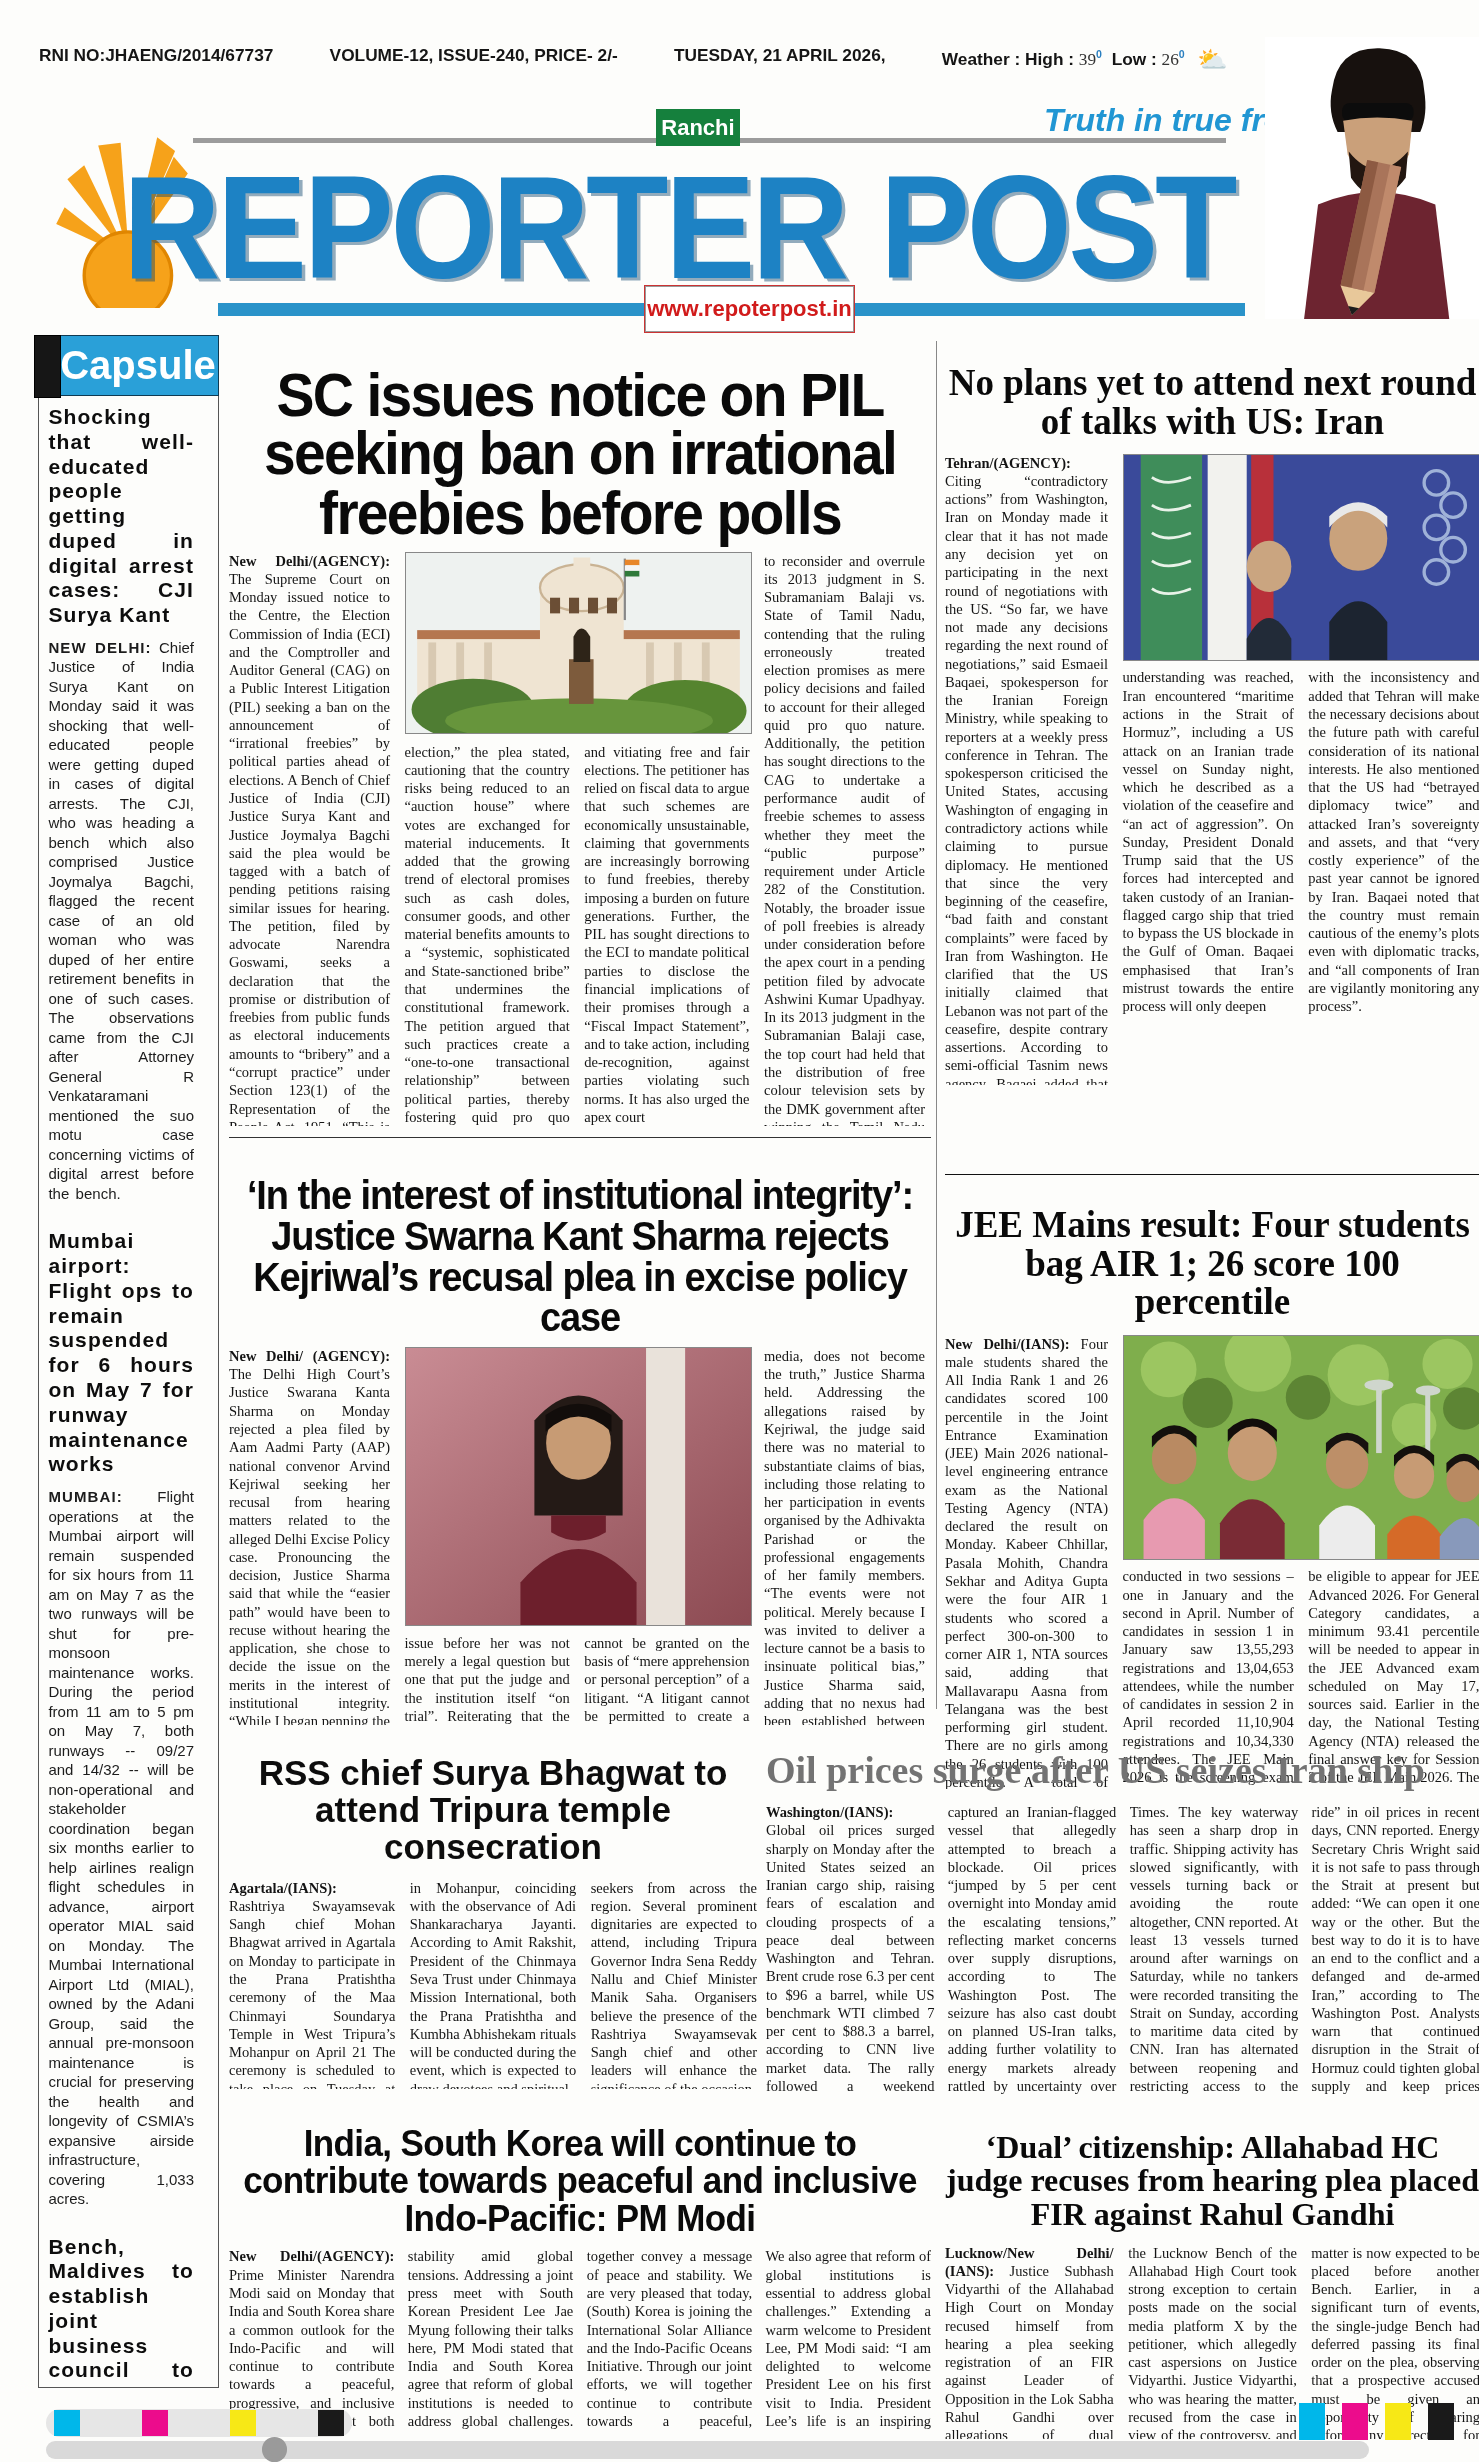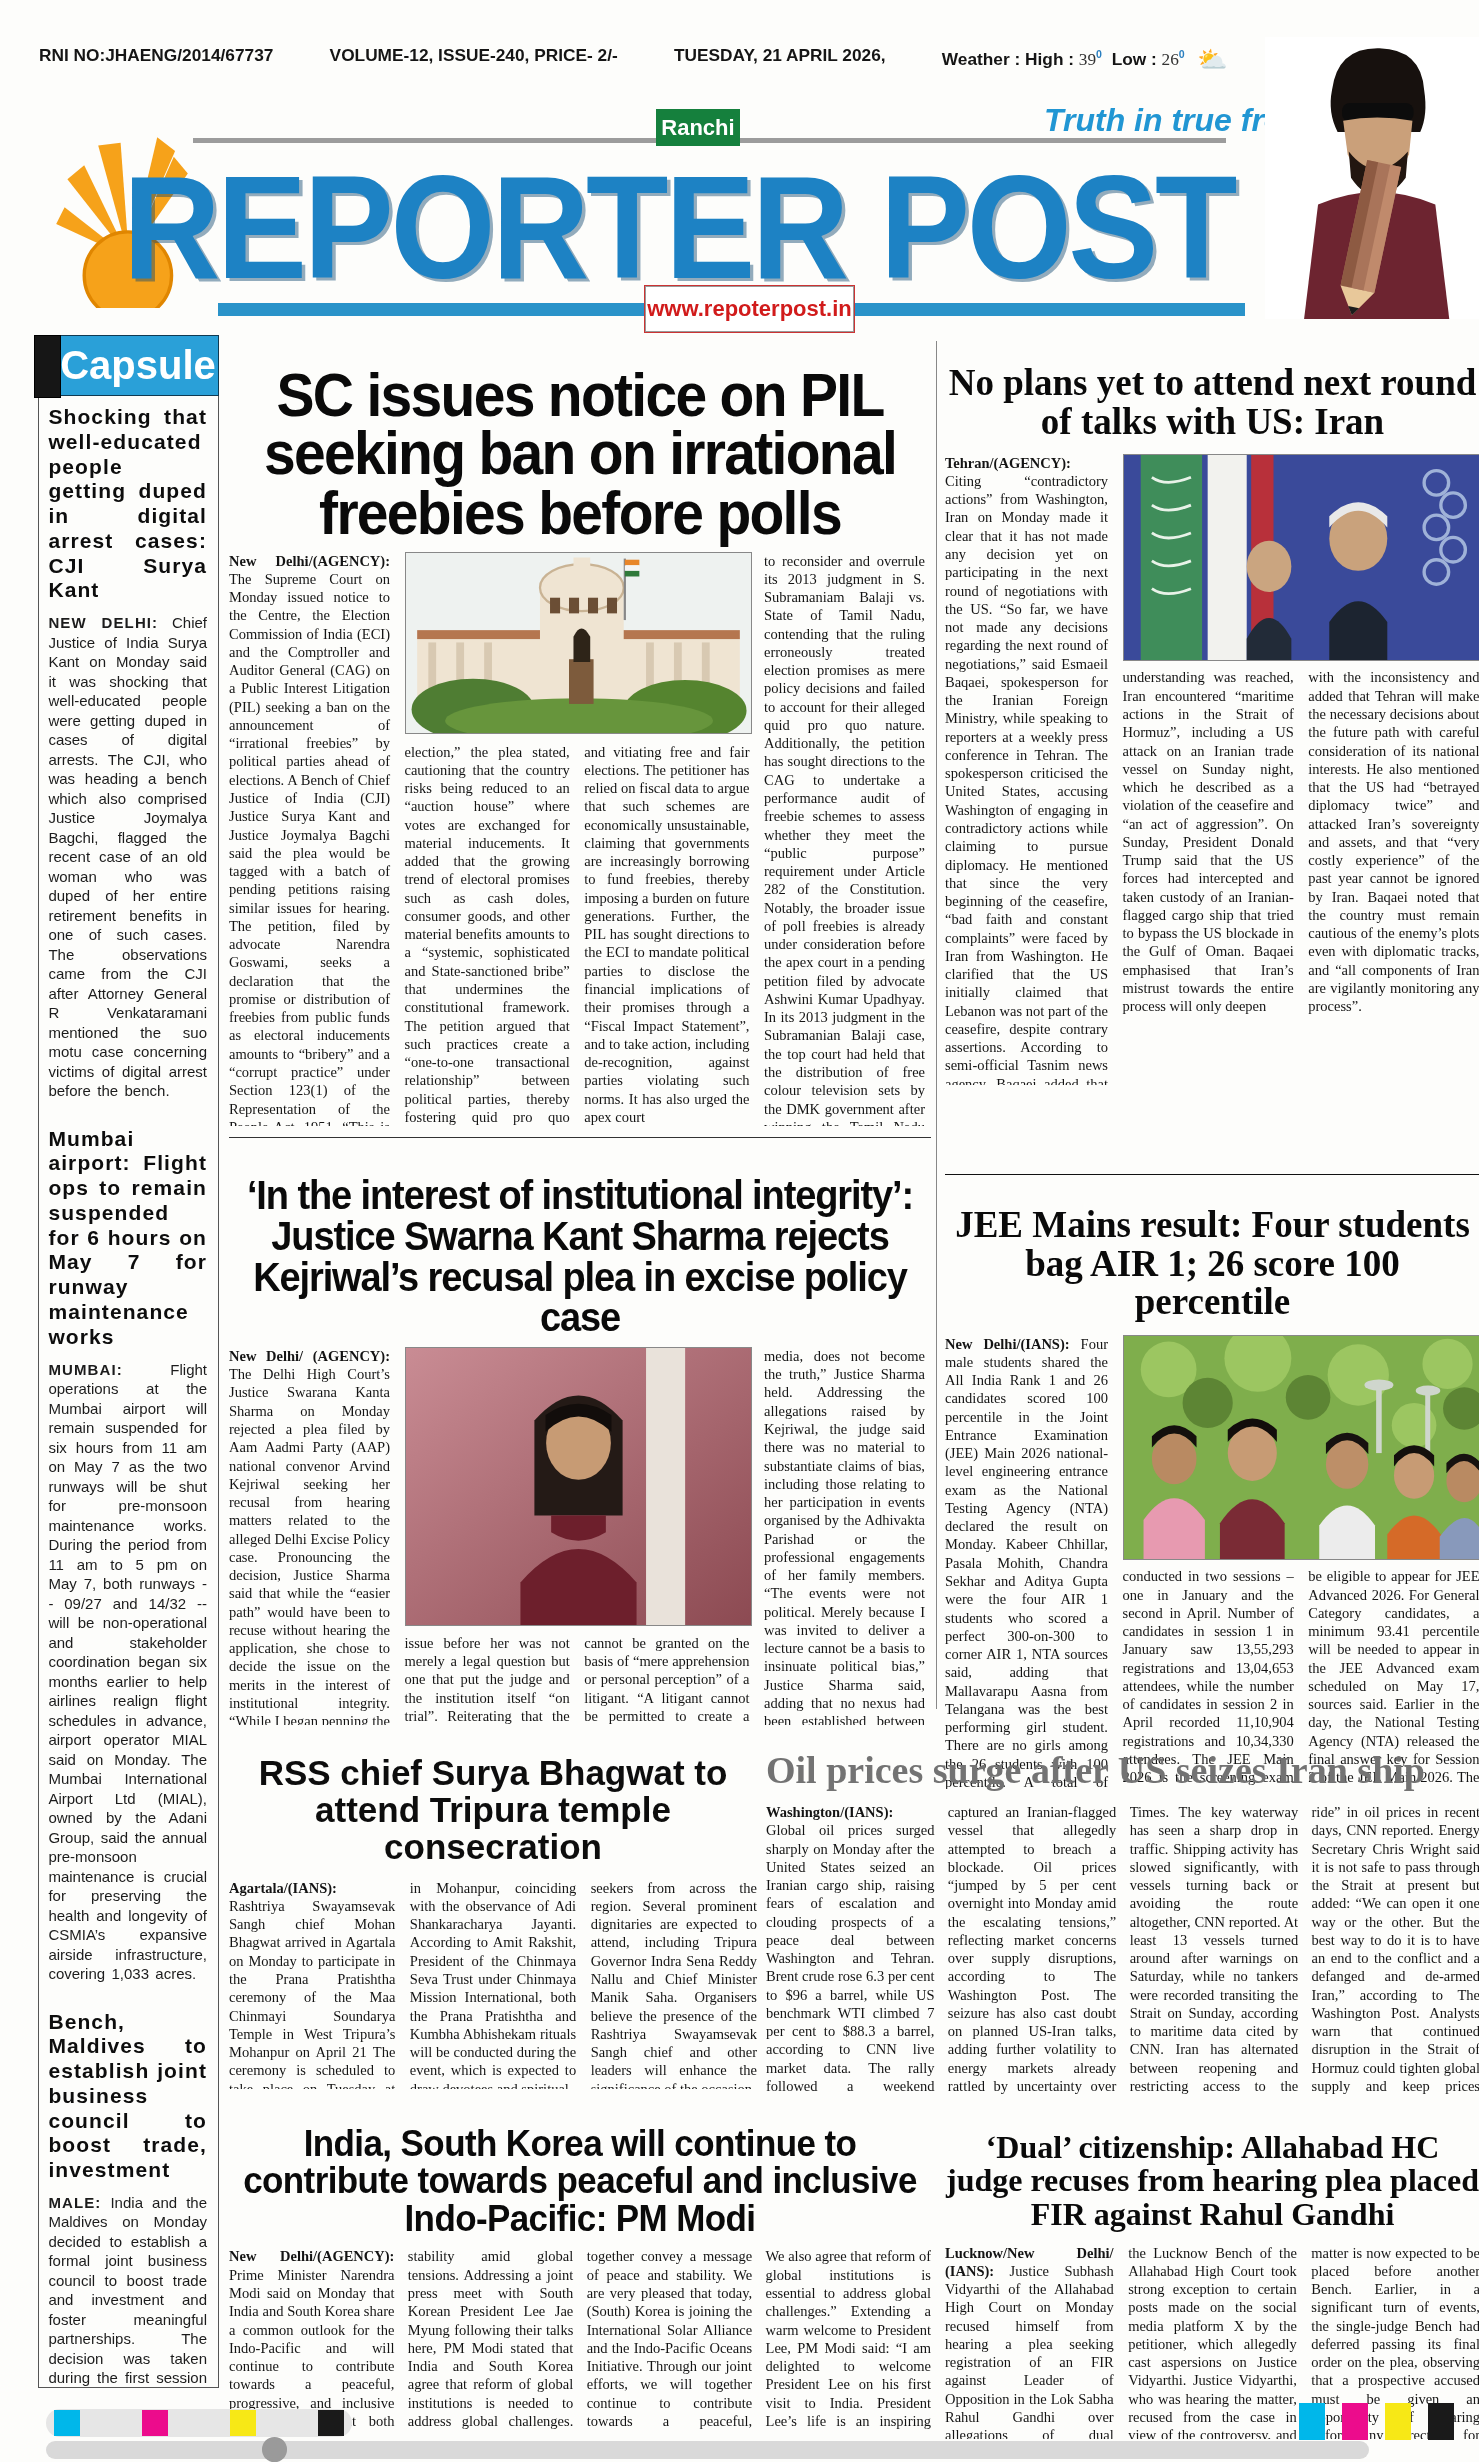--- a/index.html
+++ b/index.html
@@ -24,21 +24,21 @@
   .portrait{position:absolute;top:37px;right:0px;width:215px;height:282px;}
   .blue-bar{position:absolute;top:303px;left:218px;width:1027px;height:13.4px;background:#2a93c9;}
   .site-box{position:absolute;top:286px;left:645px;width:207px;height:44px;background:#fff;border:1.1px solid #999;
       outline:1.1px solid #c33;display:flex;align-items:center;justify-content:center;z-index:6;
       font:bold 22px "Liberation Sans",sans-serif;color:#d11b1b;text-decoration:none;}
   
   .capsule{position:absolute;top:335px;left:35px;width:184px;height:2066px;}
   .black-tab{position:absolute;left:-1.1px;top:0;width:24.6px;height:61px;background:#161616;border:1.1px solid #000;}
   .capsule-head{margin-left:22px;height:59px;background:#2aa0d8;border:1.7px solid #103a52;display:flex;
       align-items:center;justify-content:center;font:800 40px "Liberation Sans",sans-serif;color:#fff;}
-  .capsule-body{border:1.7px solid #555;border-top:none;margin-left:3.4px;padding:9px 11px 11px 9px;height:1971px;overflow:hidden;}
+  .capsule-body{border:1.7px solid #555;border-top:none;margin-left:3.4px;padding:9px 24px 11px 9px;height:1971px;overflow:hidden;}
   .cap-story{margin-bottom:26px;}
   .cap-h{font:800 21px/1.18 "Liberation Sans",sans-serif;letter-spacing:1.1px;color:#0d0d0d;margin-bottom:10px;text-align:justify;}
   .cap-b{font:15px/1.3 "Liberation Sans",sans-serif;text-align:justify;color:#1c1c1c;word-spacing:2.2px;}
   .cap-b b{letter-spacing:1.1px;}
   
   .bodytext{font:14.5px/1.26 "Liberation Serif",serif;text-align:justify;color:#141414;}
   .bodytext b{font-weight:bold;}
   .photo{width:100%;border:0.6px solid #888;overflow:hidden;background:#ccc;}
   .photo svg{display:block;width:100%;height:100%;}
   .vrule{position:absolute;top:341px;left:936px;width:1.1px;height:1368px;background:#888;}

